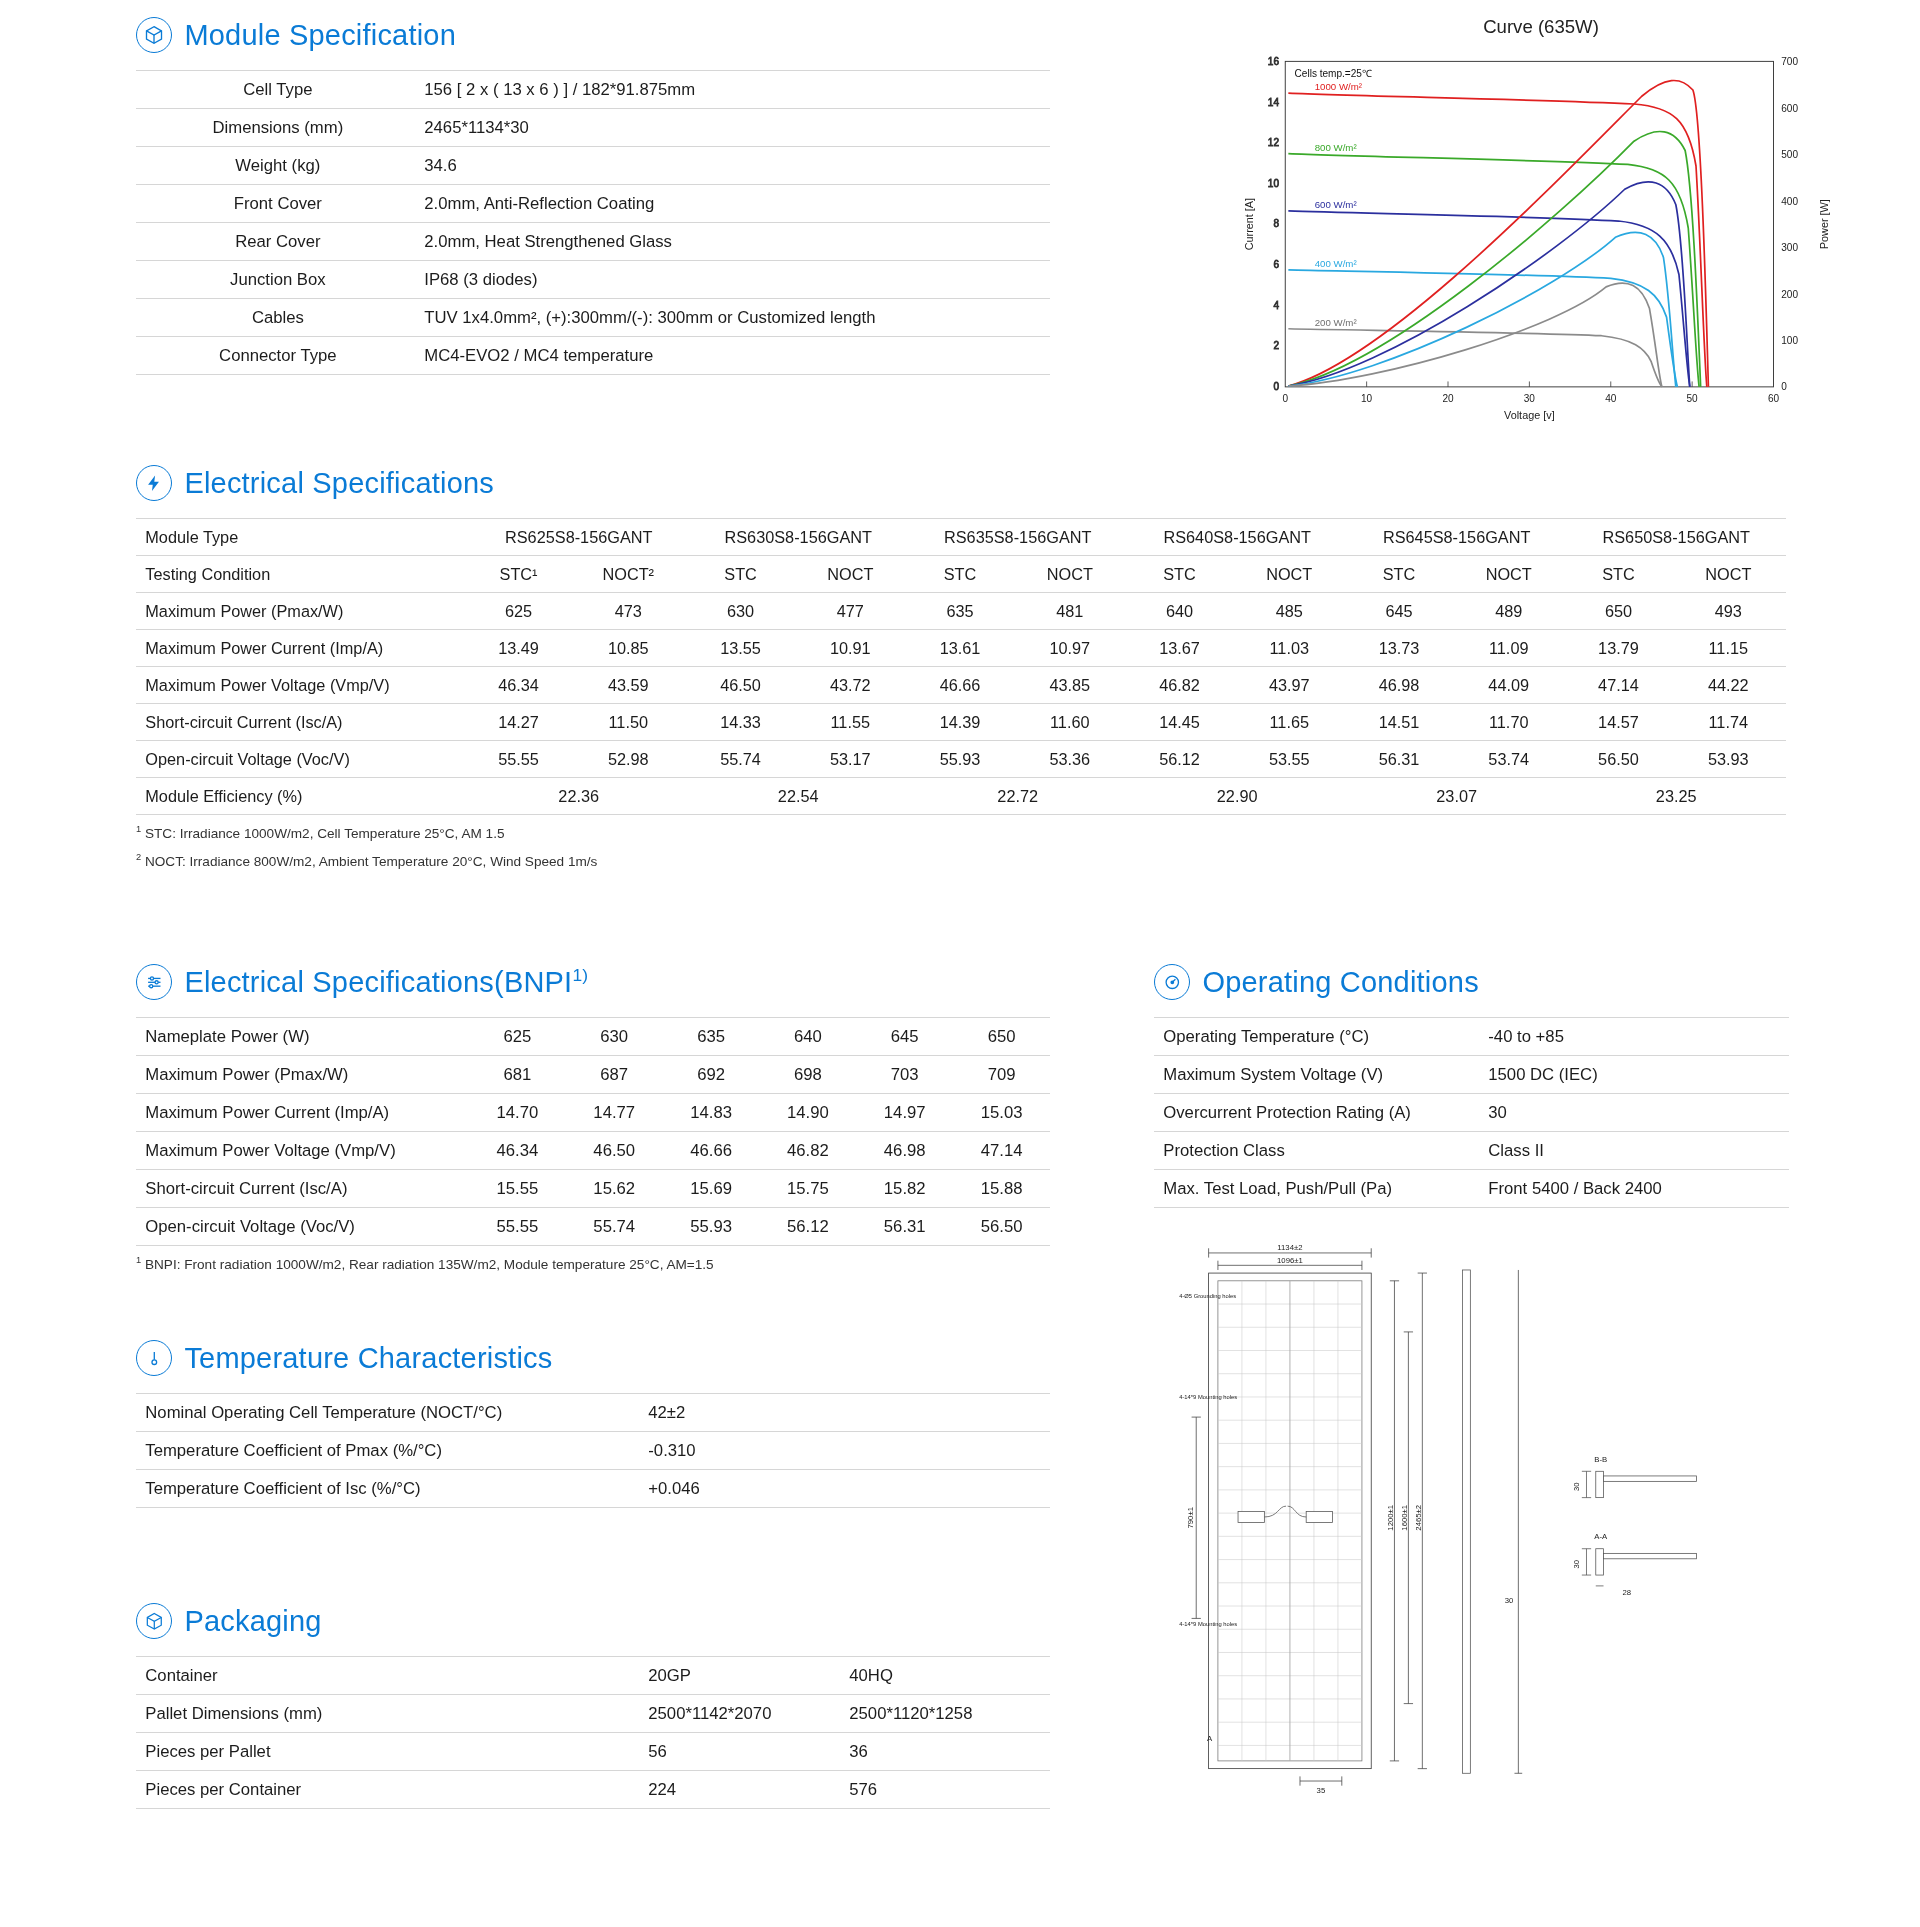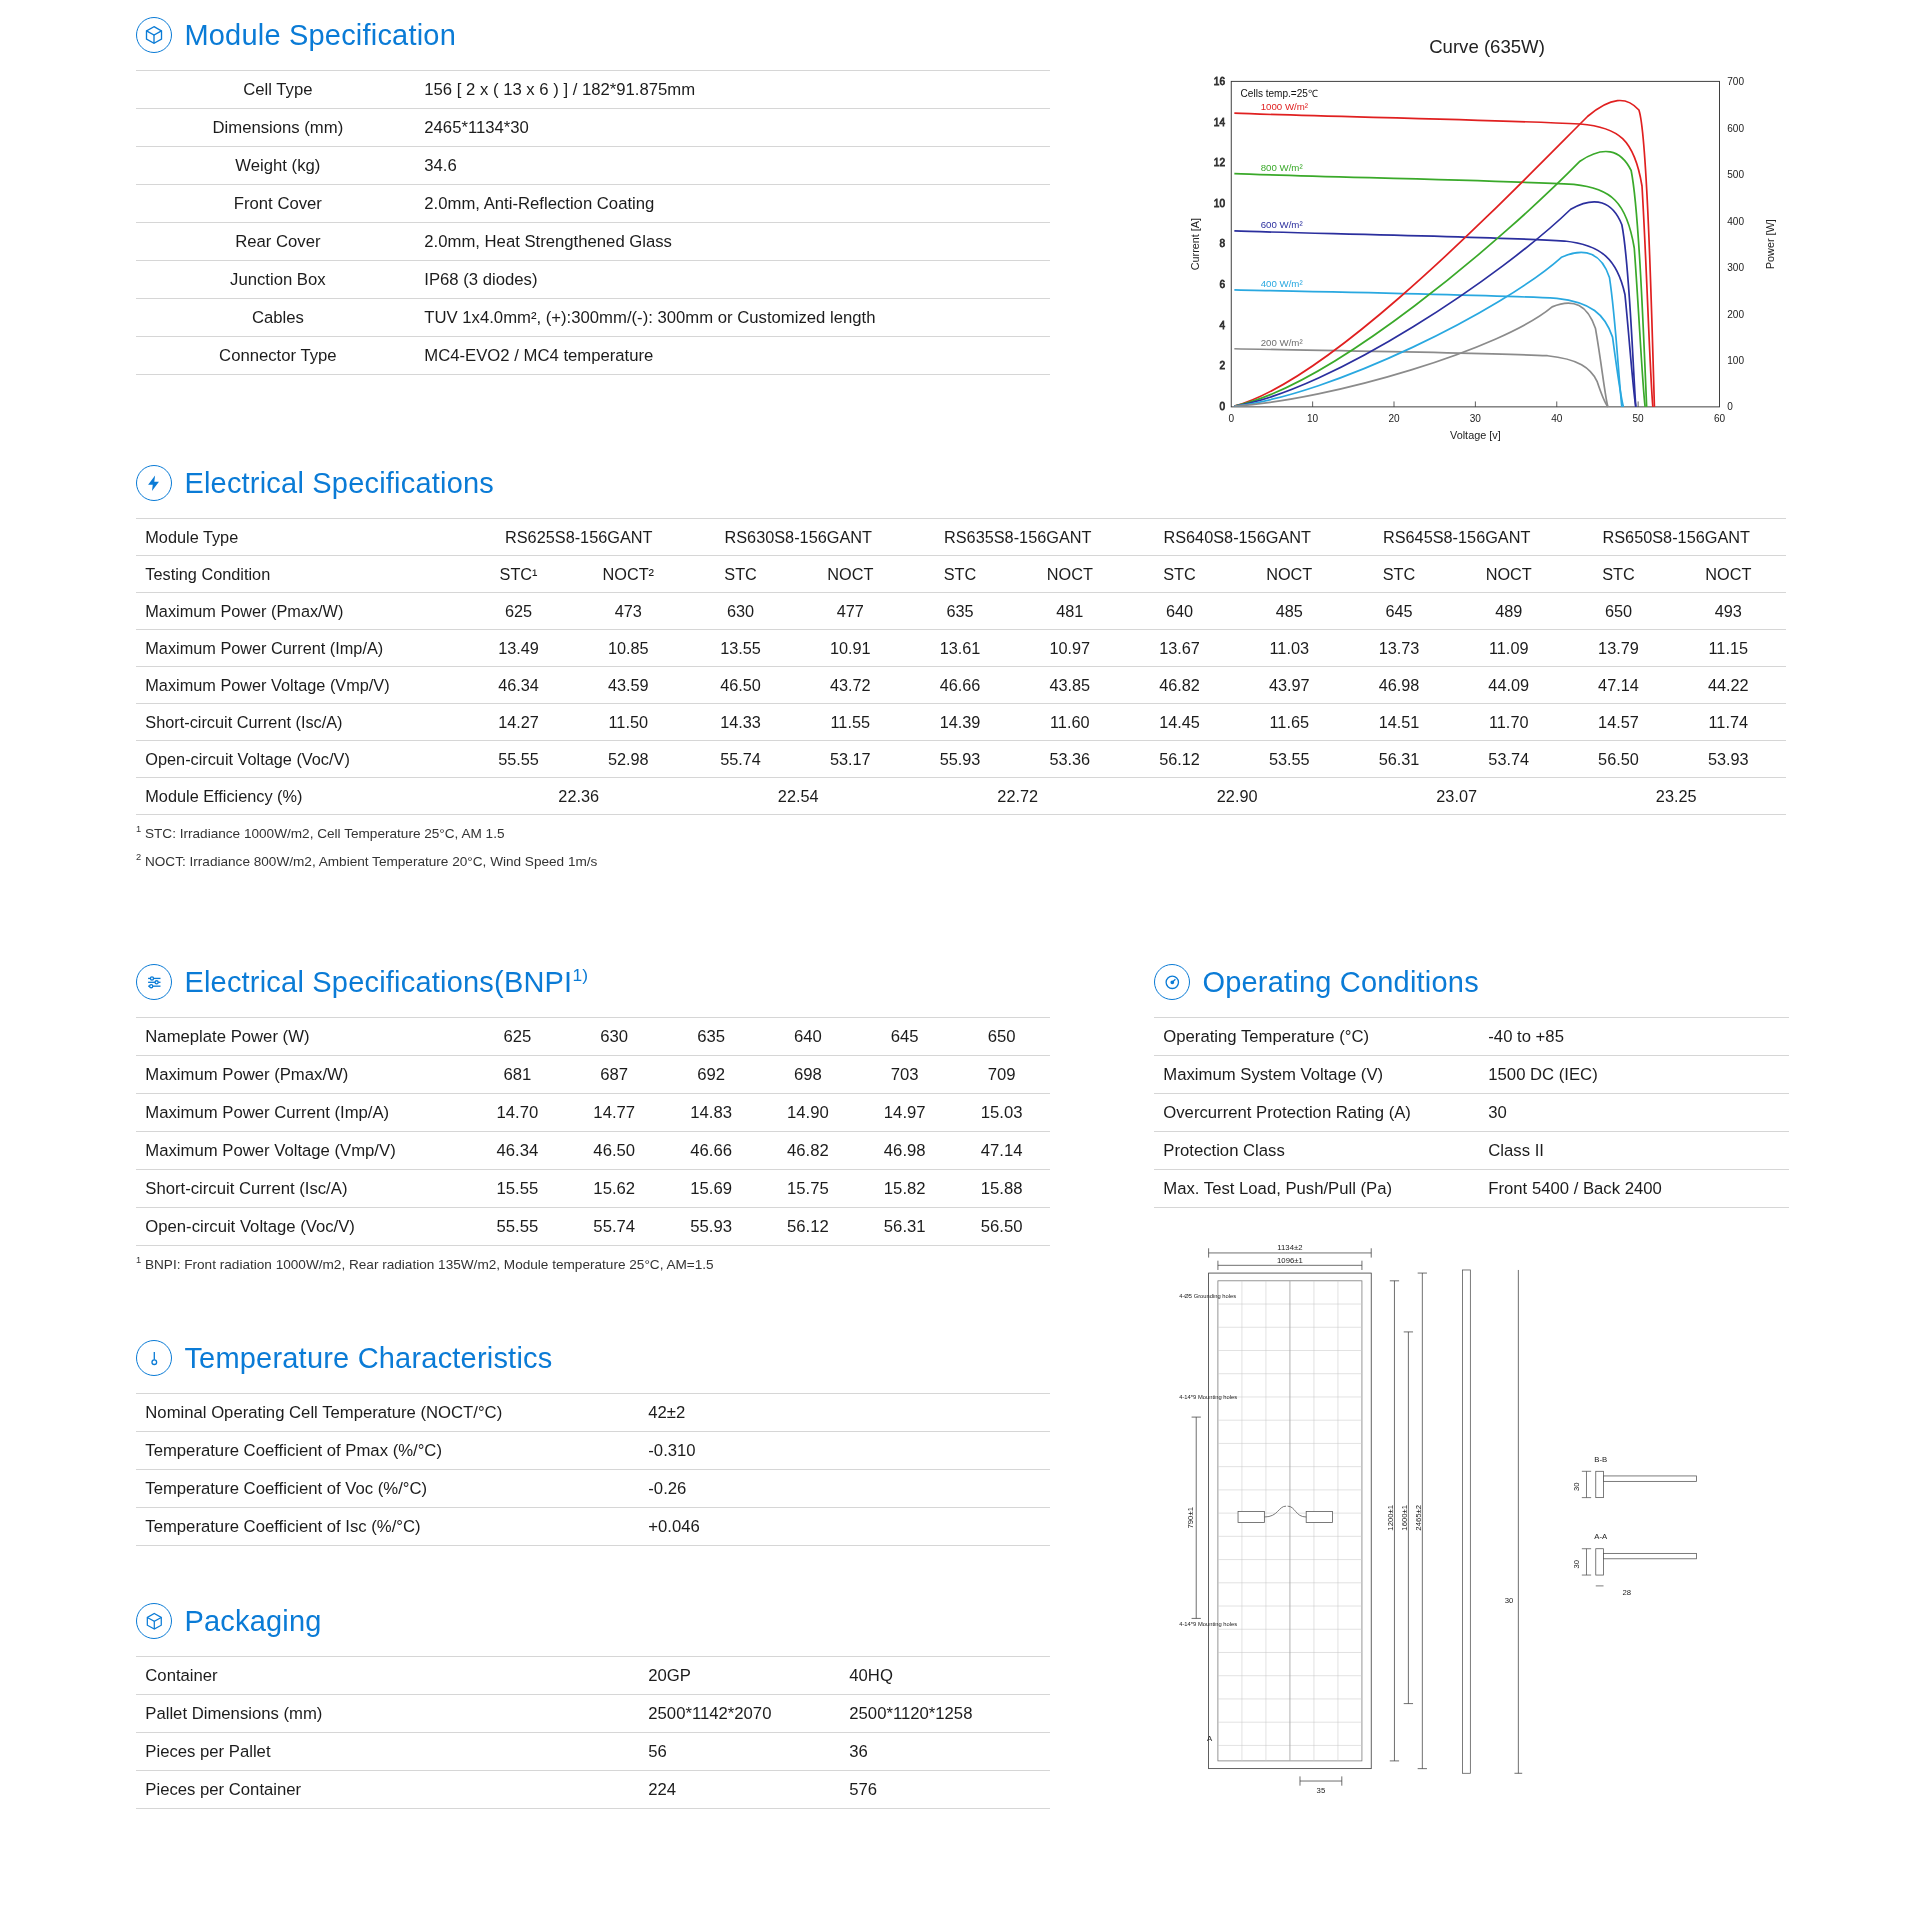--- a/index.html
+++ b/index.html
@@ -41,21 +41,21 @@
 
   
   .abs { position: absolute; }
 
   
   #module-spec { left: 136px; top: 17px; width: 914px; }
   #module-spec table { margin-top: 17px; }
   #module-spec td:first-child { width: 279px; text-align: center; }
 
   
-  #curve { left: 1177px; top: 15.5px; width: 620px; height: 434px; margin-top: 20px; }
+  #curve { left: 1231px; top: 15.5px; width: 620px; height: 434px; }
   .curve-title { text-align:center; font-size: 18.6px; color:#222; margin-bottom: 4.6px; }
 
   
   #elec { left: 136px; top: 465px; width: 1650px; }
   #elec table { margin-top: 17px; }
   #elec td { font-size: 16.3px; }
   #elec td:first-child { width: 333px; margin-top: 7px; }
   .note { font-size: 13.6px; color:#333; margin-top: 7.7px; line-height: 1.5; }
   .note sup { font-size: 9.3px; }
 
@@ -465,24 +465,20 @@
     </div>
     <table class="spec">
       <tbody>
         <tr>
             <td>Nominal Operating Cell Temperature (NOCT/°C)</td>
             <td>42±2</td>
           </tr>
         <tr>
             <td>Temperature Coefficient of Pmax (%/°C)</td>
             <td>-0.310</td>
-          </tr>
-        <tr>
-            <td>Temperature Coefficient of Voc (%/°C)</td>
-            <td>-0.26</td>
           </tr>
         <tr>
             <td>Temperature Coefficient of Isc (%/°C)</td>
             <td>+0.046</td>
           </tr>
       </tbody>
     </table>
   </div>
 
   <div class="abs" id="pack">

